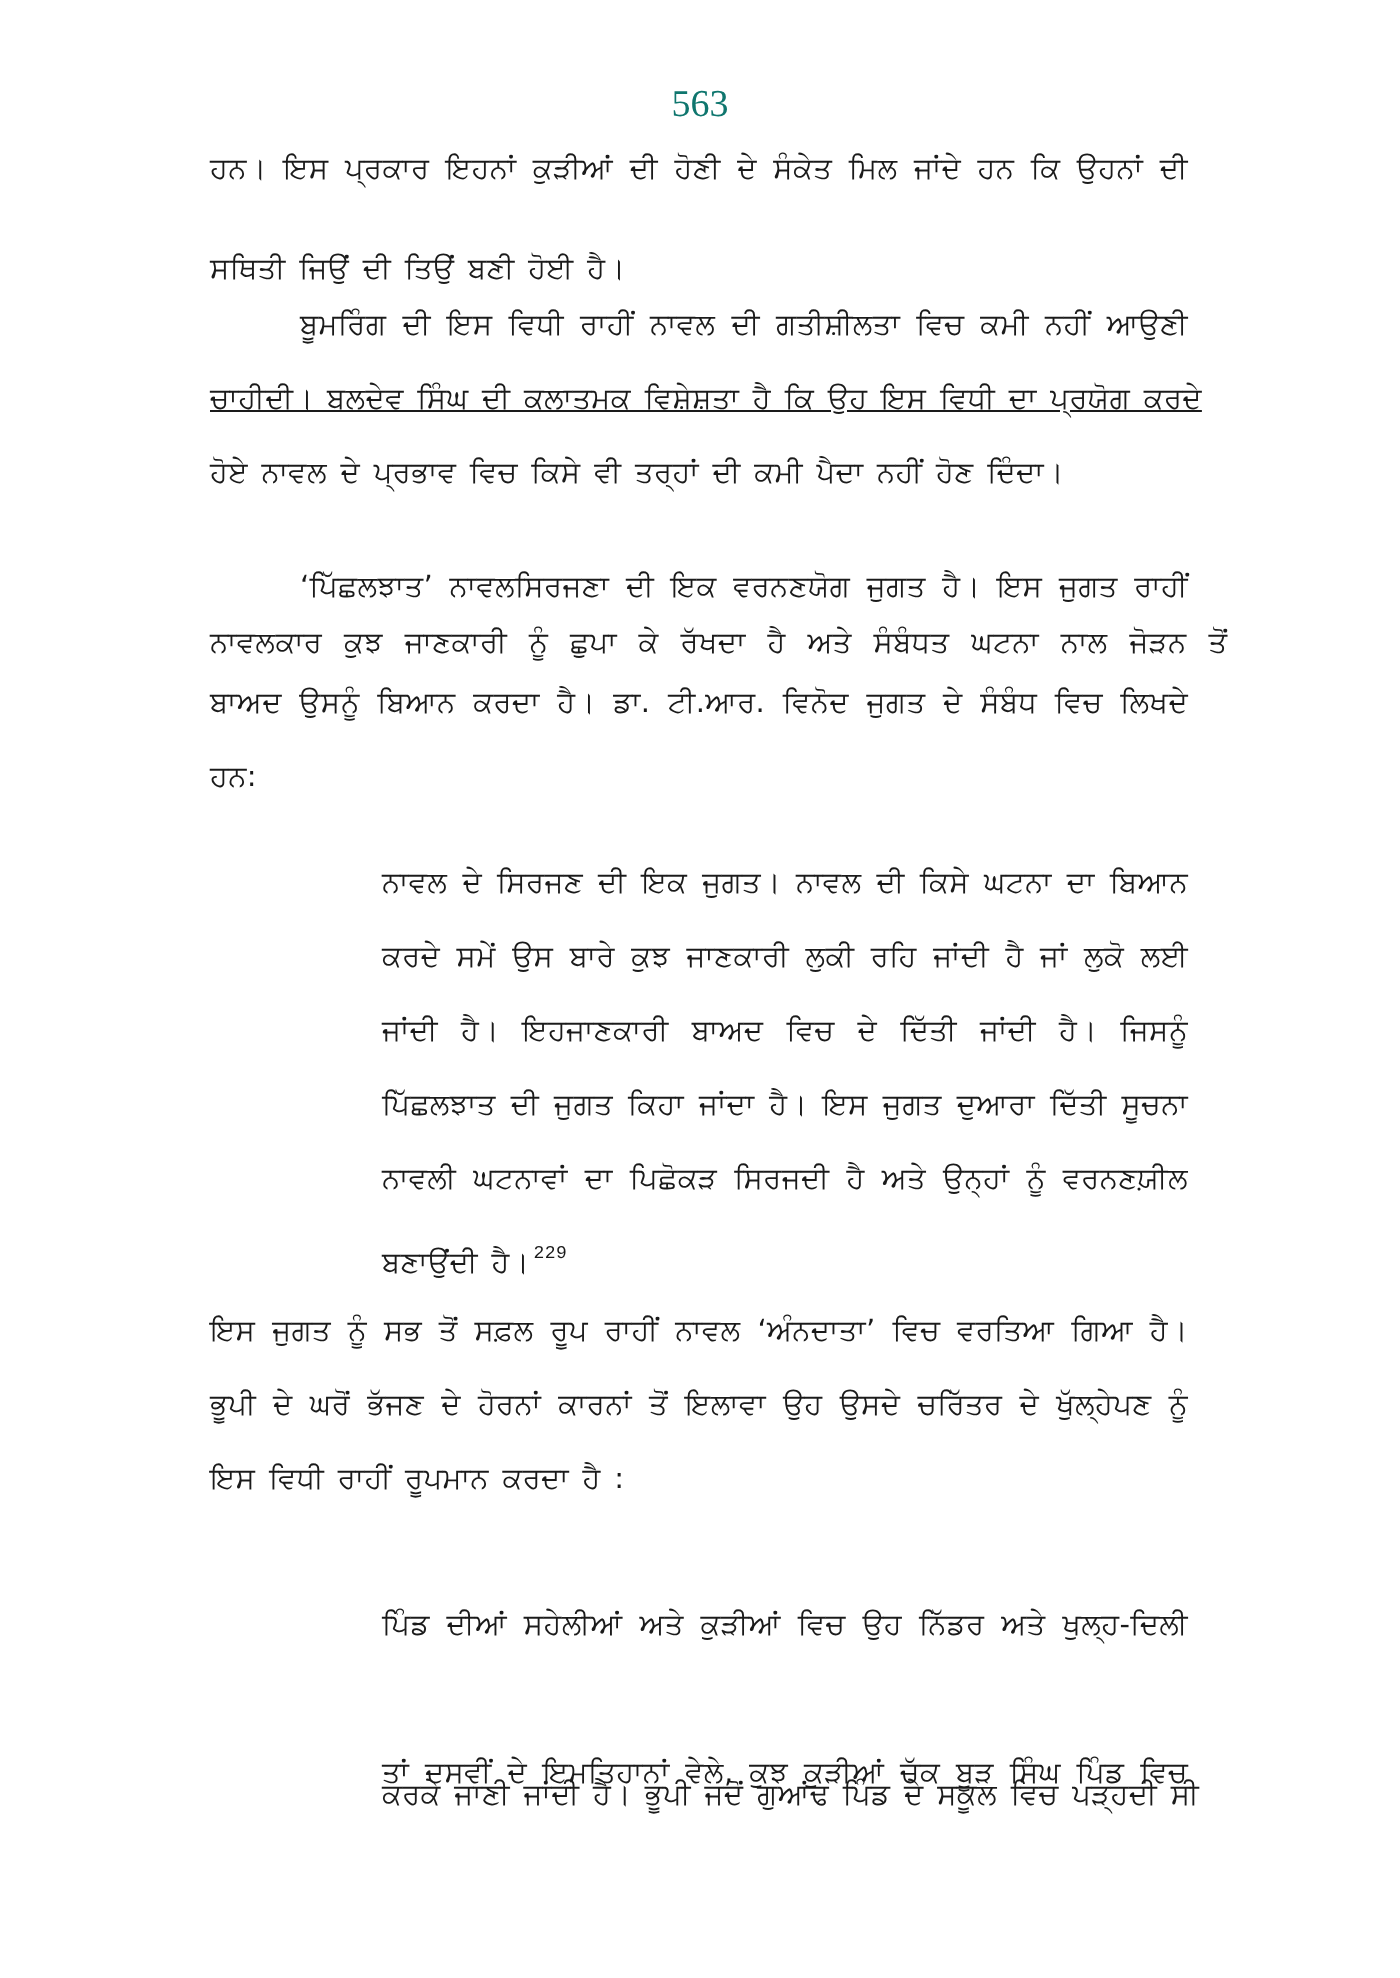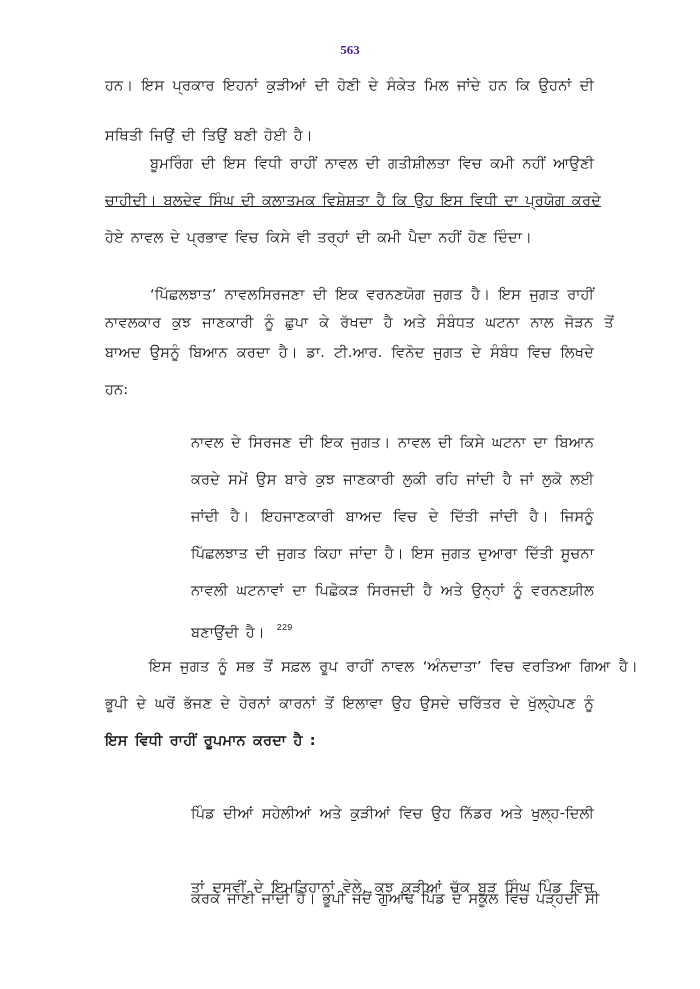--- a/index.html
+++ b/index.html
@@ -15,45 +15,44 @@
       color: #1a1a1a;
       font-family: "DejaVu Sans", "Liberation Sans", sans-serif;
     }
     .page-number {
       position: absolute;
       top: 42px;
       left: 0;
       width: 700px;
       text-align: center;
       font-family: "Liberation Serif", "DejaVu Serif", serif;
-      font-size: 13px;
-      color: #4c1d95;
-      font-weight: bold;
+      font-size: 19px;
+      color: #0f766e;
     }
     .line {
       position: absolute;
       font-size: 14.5px;
       line-height: 20px;
       white-space: nowrap;
       text-align: justify;
       text-align-last: justify;
       letter-spacing: 0.2px;
       word-spacing: 2px;
     }
     .line.last {
       text-align-last: left;
     }
     .main { left: 105px; width: 489px; }
     .indent { left: 150px; width: 444px; }
     .quote { left: 191px; width: 403px; }
     sup {
-      font-family: Liberation Sans, sans-serif;
+      font-family: Liberation Mono, monospace;
       font-size: 9px;
       vertical-align: 7px;
-      margin-left: 12px;
+      margin-left: 2px;
     }
   </style>
 </head>
 <body>
 
 <div>
 
   <div class="page-number">563</div>
 
   <div>
@@ -79,23 +78,23 @@
     <div class="line quote" style="top:469px;">ਕਰਦੇ ਸਮੇਂ ਉਸ ਬਾਰੇ ਕੁਝ ਜਾਣਕਾਰੀ ਲੁਕੀ ਰਹਿ ਜਾਂਦੀ ਹੈ ਜਾਂ ਲੁਕੋ ਲਈ</div>
     <div class="line quote" style="top:506px;">ਜਾਂਦੀ ਹੈ। ਇਹਜਾਣਕਾਰੀ ਬਾਅਦ ਵਿਚ ਦੇ ਦਿੱਤੀ ਜਾਂਦੀ ਹੈ। ਜਿਸਨੂੰ</div>
     <div class="line quote" style="top:543px;">ਪਿੱਛਲਝਾਤ ਦੀ ਜੁਗਤ ਕਿਹਾ ਜਾਂਦਾ ਹੈ। ਇਸ ਜੁਗਤ ਦੁਆਰਾ ਦਿੱਤੀ ਸੂਚਨਾ</div>
     <div class="line quote" style="top:580px;">ਨਾਵਲੀ ਘਟਨਾਵਾਂ ਦਾ ਪਿਛੋਕੜ ਸਿਰਜਦੀ ਹੈ ਅਤੇ ਉਨ੍ਹਾਂ ਨੂੰ ਵਰਨਣਯ਼ੀਲ</div>
     <div class="line quote last" style="top:617px; width:auto;">
       <span>ਬਣਾਉਂਦੀ ਹੈ।</span><sup>229</sup>
     </div>
   </div>
 
   <div>
-    <div class="line main" style="top:656px;margin-left:44px;">ਇਸ ਜੁਗਤ ਨੂੰ ਸਭ ਤੋਂ ਸਫ਼ਲ ਰੂਪ ਰਾਹੀਂ ਨਾਵਲ ‘ਅੰਨਦਾਤਾ’ ਵਿਚ ਵਰਤਿਆ ਗਿਆ ਹੈ।</div>
+    <div class="line main" style="top:656px;">ਇਸ ਜੁਗਤ ਨੂੰ ਸਭ ਤੋਂ ਸਫ਼ਲ ਰੂਪ ਰਾਹੀਂ ਨਾਵਲ ‘ਅੰਨਦਾਤਾ’ ਵਿਚ ਵਰਤਿਆ ਗਿਆ ਹੈ।</div>
     <div class="line main" style="top:693px;">ਭੂਪੀ ਦੇ ਘਰੋਂ ਭੱਜਣ ਦੇ ਹੋਰਨਾਂ ਕਾਰਨਾਂ ਤੋਂ ਇਲਾਵਾ ਉਹ ਉਸਦੇ ਚਰਿੱਤਰ ਦੇ ਖੁੱਲ੍ਹੇਪਣ ਨੂੰ</div>
-    <div class="line main last" style="top:730px;font-weight:bold;">ਇਸ ਵਿਧੀ ਰਾਹੀਂ ਰੂਪਮਾਨ ਕਰਦਾ ਹੈ :</div>
+    <div class="line main last" style="top:730px;">ਇਸ ਵਿਧੀ ਰਾਹੀਂ ਰੂਪਮਾਨ ਕਰਦਾ ਹੈ :</div>
   </div>
 
   <div>
     <div class="line quote" style="top:803px;">ਪਿੰਡ ਦੀਆਂ ਸਹੇਲੀਆਂ ਅਤੇ ਕੁੜੀਆਂ ਵਿਚ ਉਹ ਨਿੱਡਰ ਅਤੇ ਖੁਲ੍ਹ-ਦਿਲੀ</div>
     <div class="line quote" style="top:840px;margin-top:48px;">ਕਰਕੇ ਜਾਣੀ ਜਾਂਦੀ ਹੈ। ਭੂਪੀ ਜਦੋਂ ਗੁਆਂਢ ਪਿੰਡ ਦੇ ਸਕੂਲ ਵਿਚ ਪੜ੍ਹਦੀ ਸੀ</div>
     <div class="line quote" style="top:877px;">ਤਾਂ ਦਸਵੀਂ ਦੇ ਇਮਤਿਹਾਨਾਂ ਵੇਲੇ, ਕੁਝ ਕੁੜੀਆਂ ਚੱਕ ਬੂੜ ਸਿੰਘ ਪਿੰਡ ਵਿਚ</div>
   </div>
 
 </div>
 

